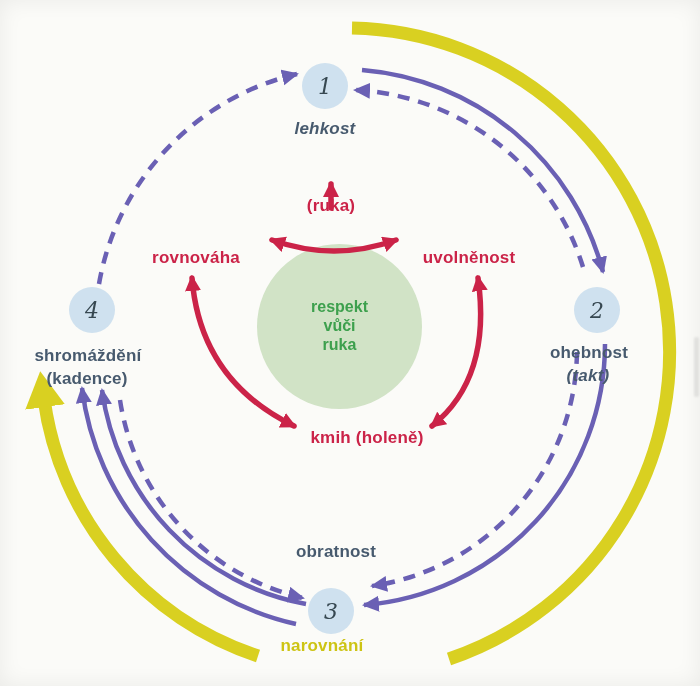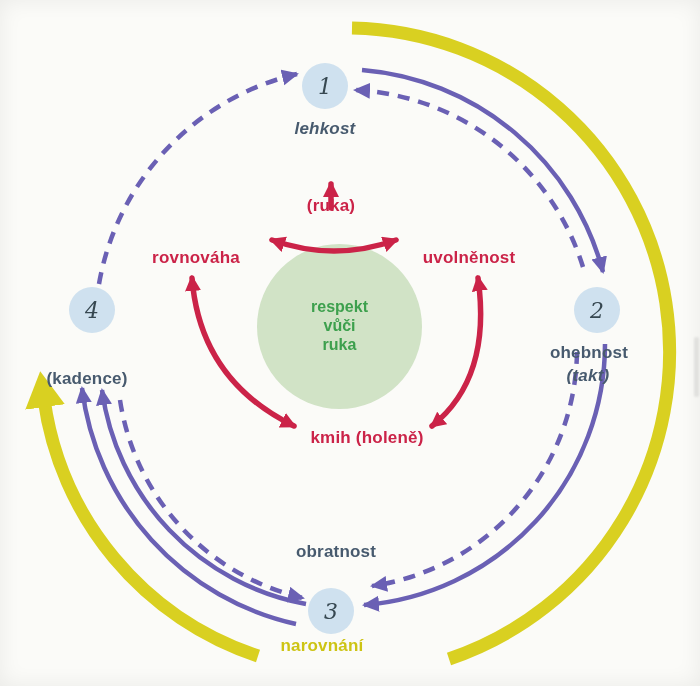--- a/index.html
+++ b/index.html
@@ -99,20 +99,21 @@
   <div class="node" style="left:308px; top:588px;">
     <span>3</span>
   </div>
   <div class="node" style="left:69px;  top:287px;">
     <span>4</span>
   </div>
 
   <div class="label dark" style="left:325px; top:119px;font-style:italic;">lehkost</div>
   <div class="label dark" style="left:589px; top:343px;">ohebnost</div>
   <div class="label dark" style="left:588px; top:366px;font-style:italic;">(takt)</div>
+  <div class="label dark" style="left:88px;  top:346px;">shromáždění</div>
   <div class="label dark" style="left:87px;  top:369px;">(kadence)</div>
   <div class="label dark" style="left:336px; top:542px;text-align:right;">obratnost</div>
   <div class="label ytext" style="left:310px; top:636px;margin-left:12px;">narovnání</div>
 
   <div class="label red" style="left:331px; top:196px;">(ruka)</div>
   <div class="label red" style="left:196px; top:248px;">rovnováha</div>
   <div class="label red" style="left:469px; top:248px;">uvolněnost</div>
   <div class="label red" style="left:342px; top:428px;margin-left:25px;">kmih (holeně)</div>
 
   <div class="artifact"></div>

